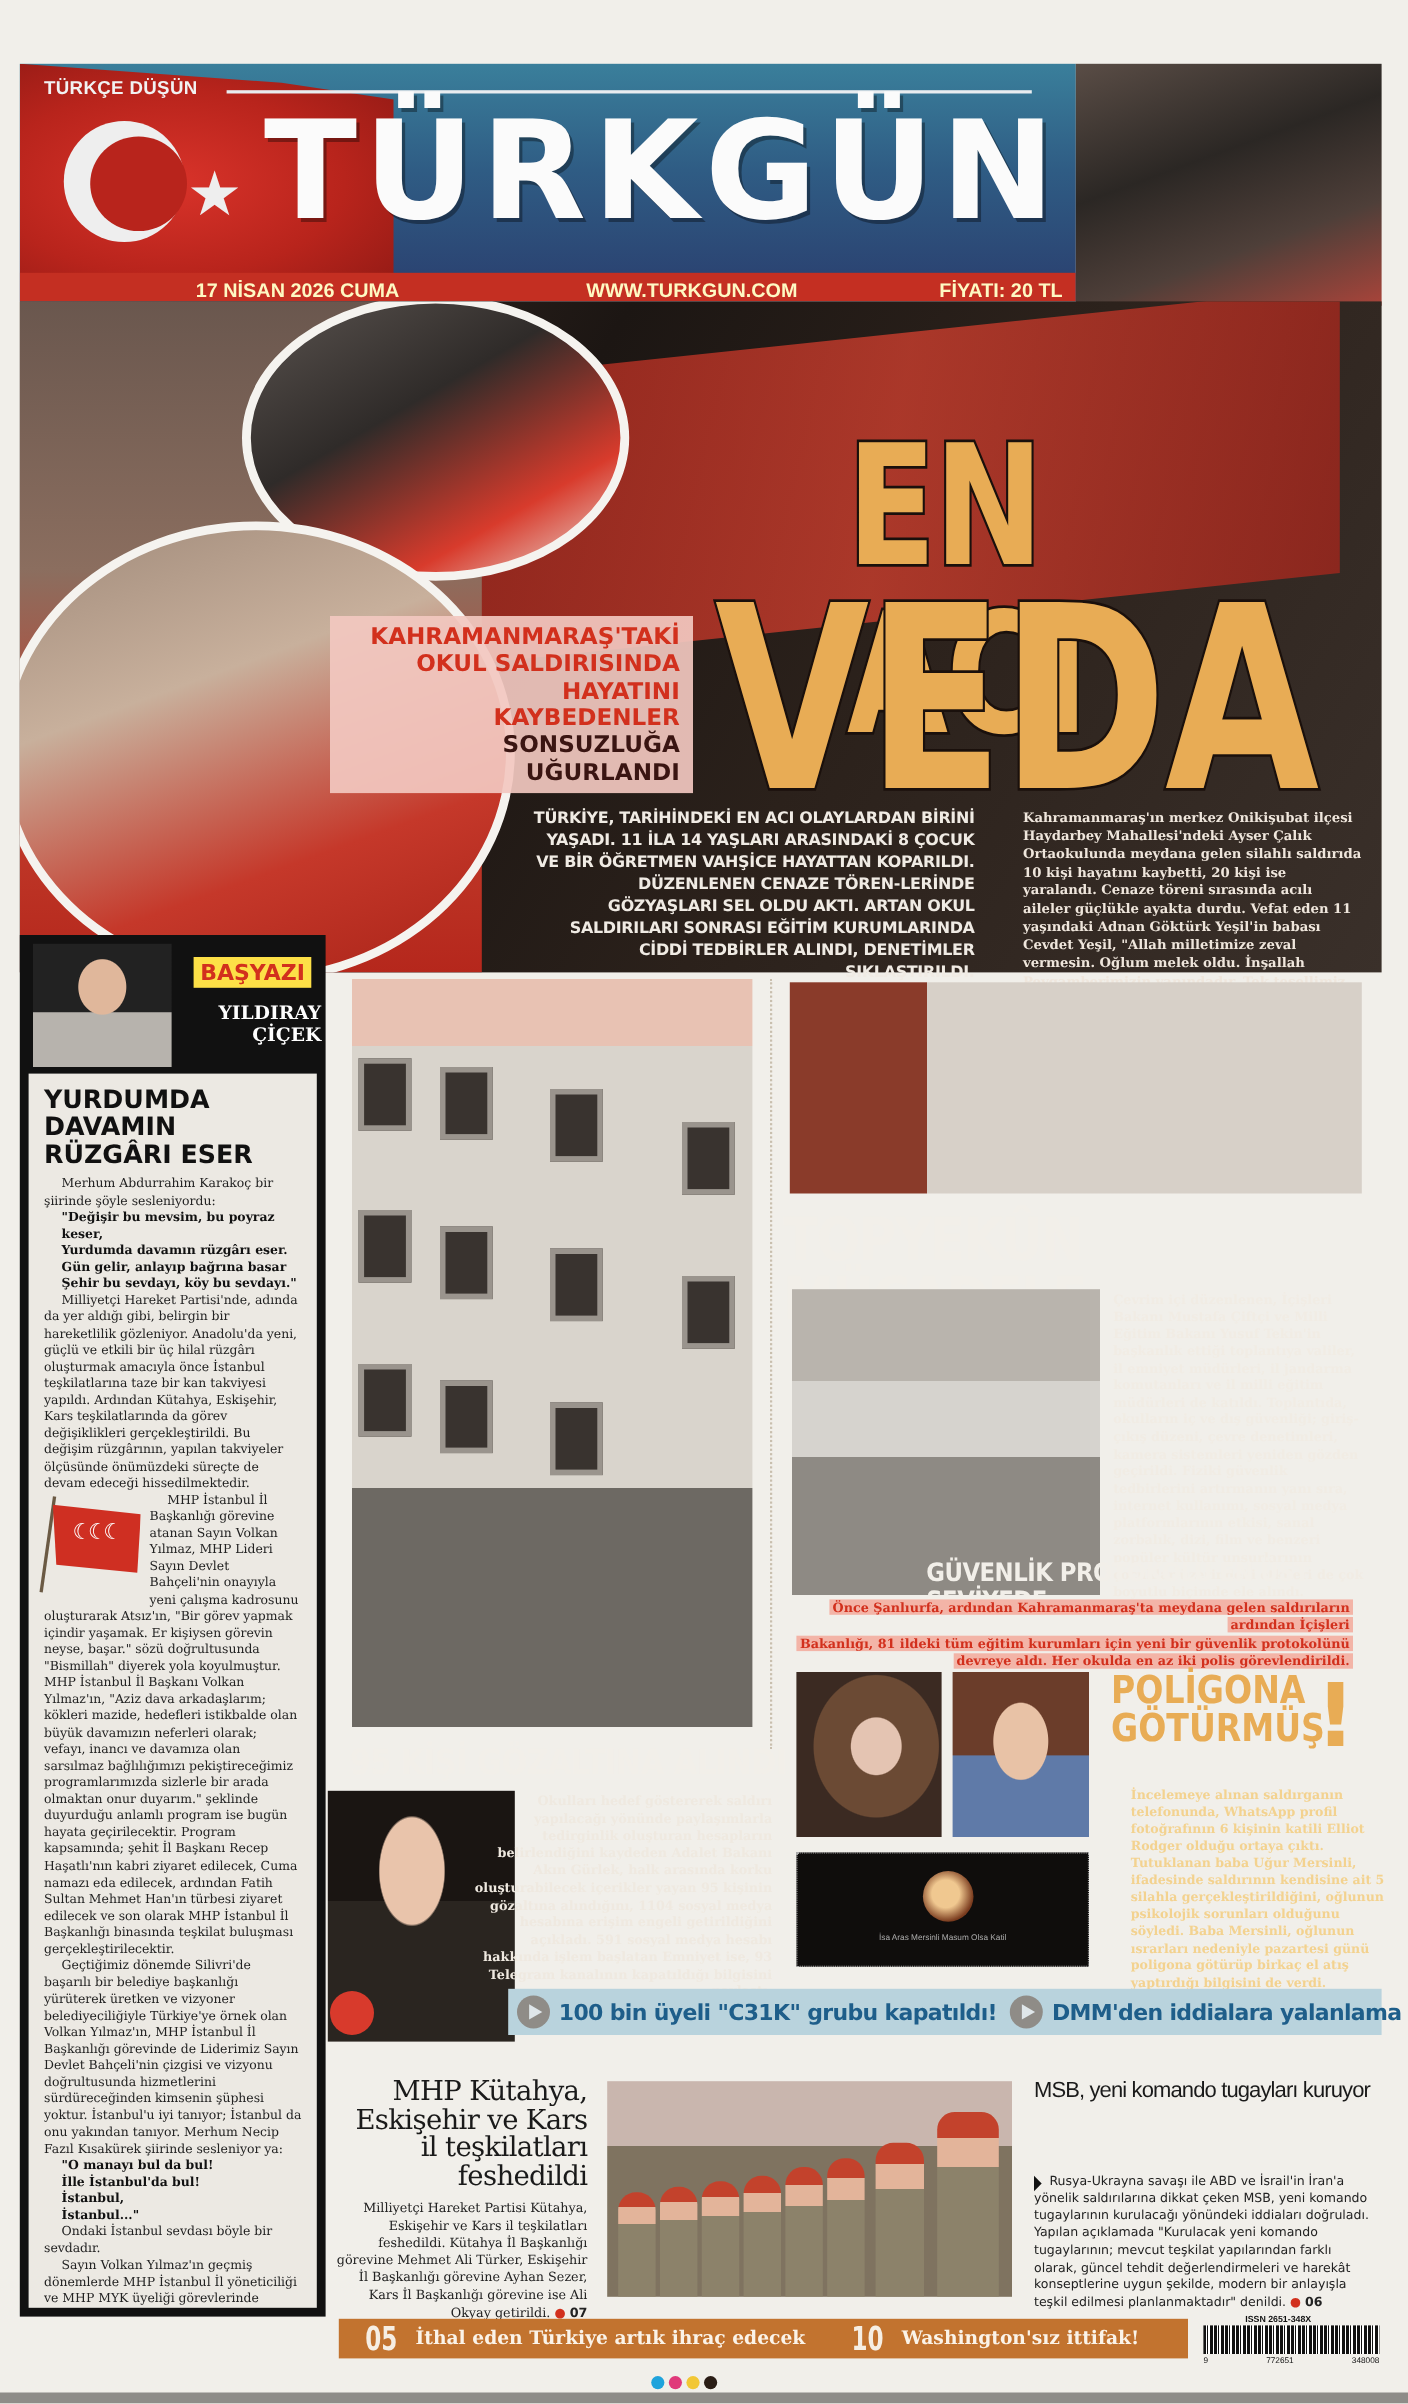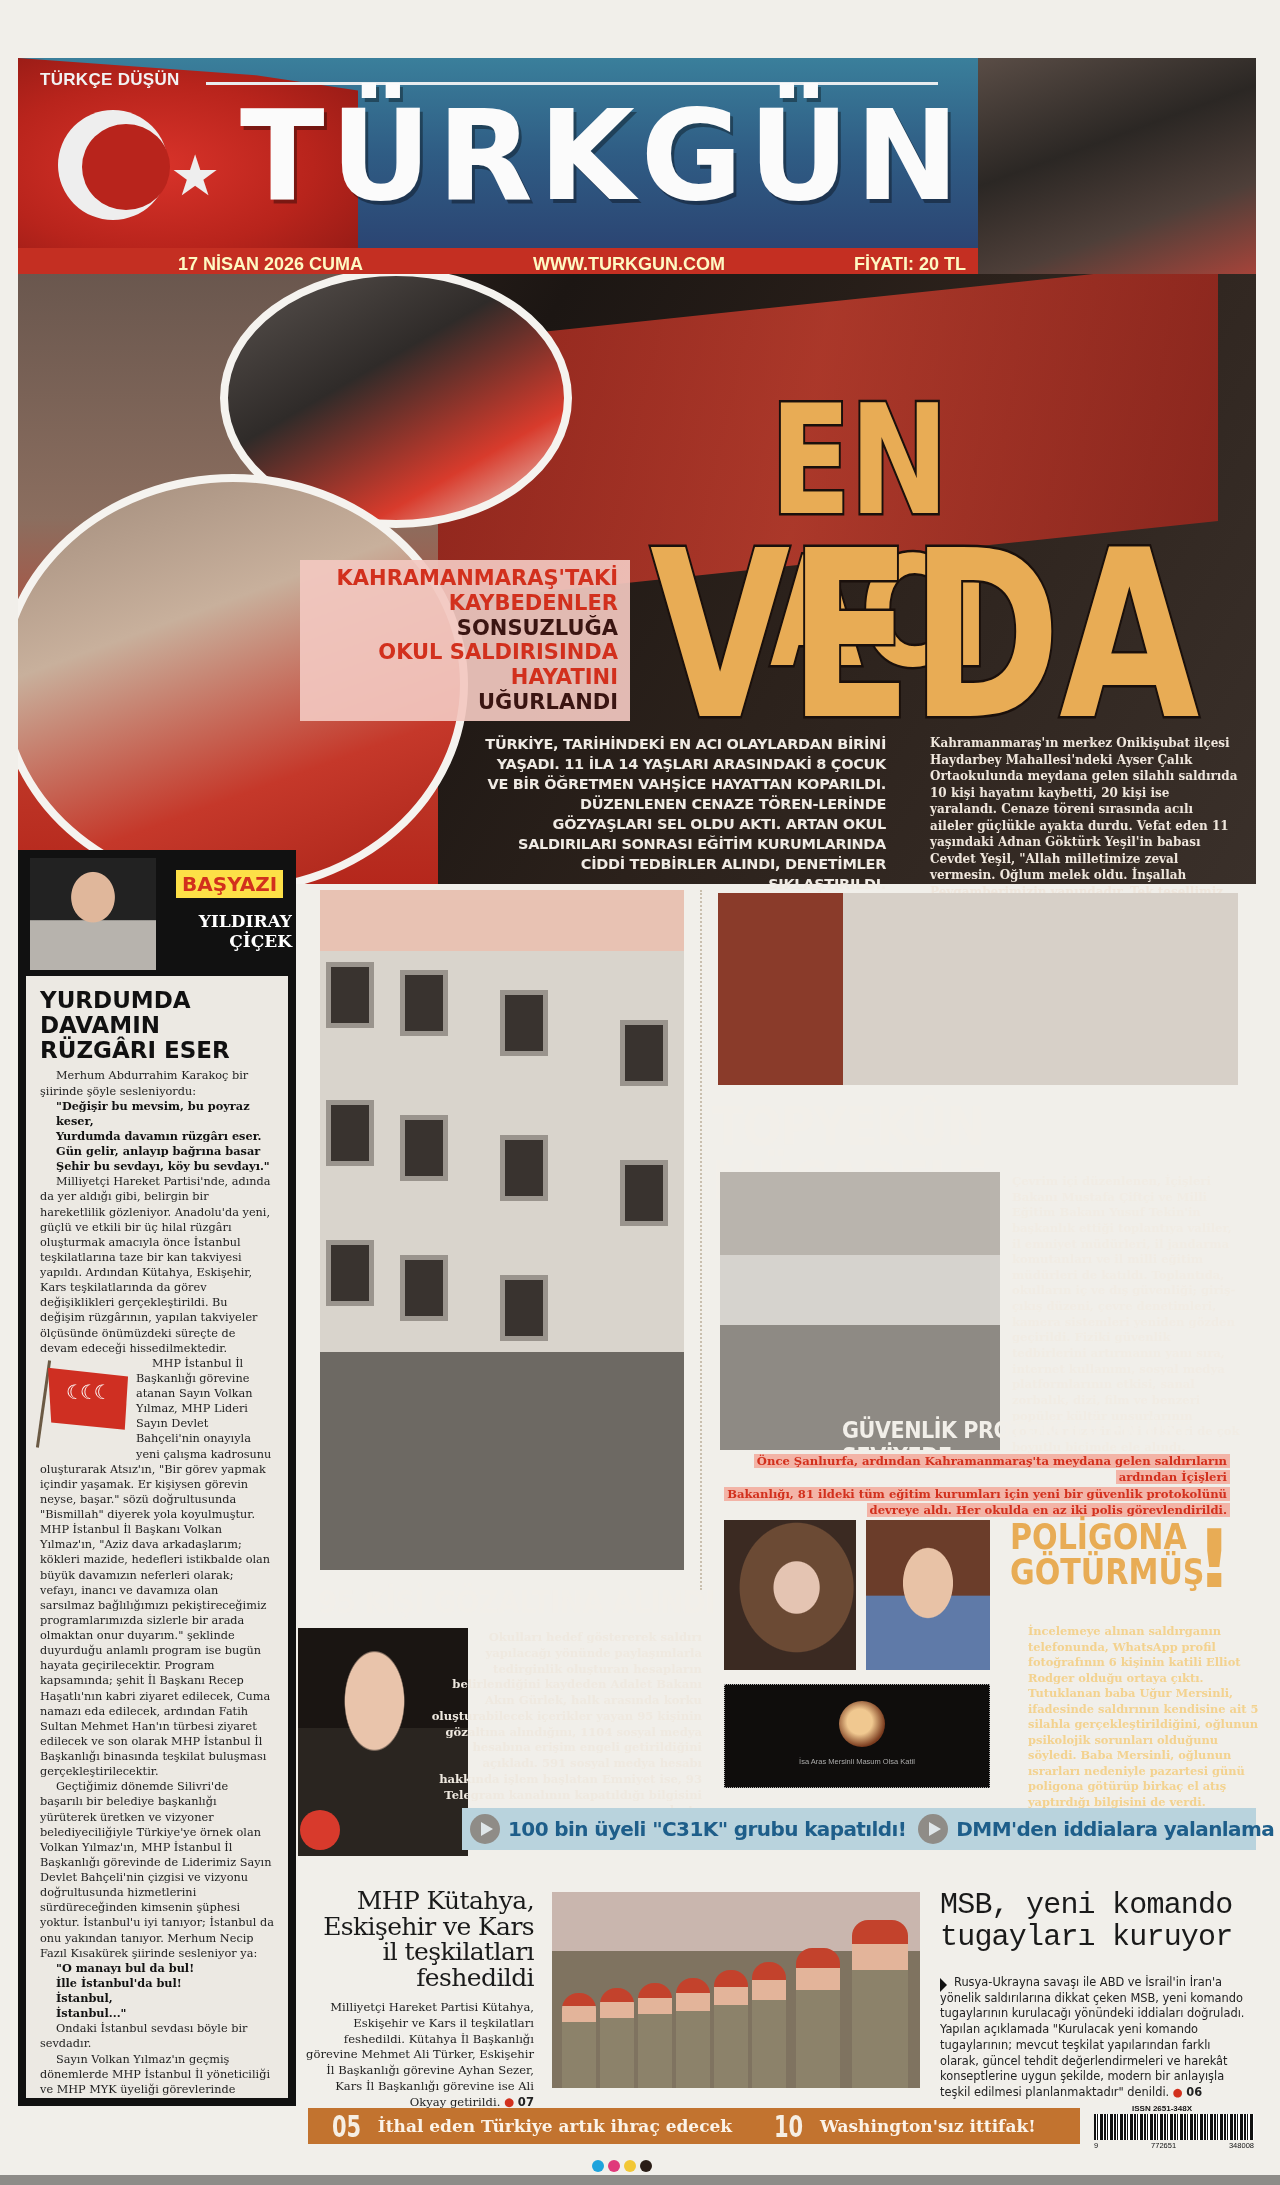--- a/index.html
+++ b/index.html
@@ -141,21 +141,21 @@
   .mhp-title { position: absolute; left: 302px; top: 1888px; width: 232px; text-align: right; font-family: "DejaVu Serif", serif;
     font-size: 25px; line-height: 1.02; color: #1a1a1a; letter-spacing: -.6px; }
   .mhp-body { position: absolute; left: 302px; top: 2000px; width: 232px; text-align: right; font-family: "DejaVu Serif", serif;
     font-size: 11.6px; line-height: 1.36; color: #222; }
   .ref-dot { color: #d2301d; }
   .ref-num { font-weight: bold; font-family: "DejaVu Sans", sans-serif; }
   .soldiers-photo { position: absolute; left: 552px; top: 1892px; width: 368px; height: 196px;
     background: linear-gradient(180deg, #c9b6ae 0 30%, #7f7360 30% 100%); overflow: hidden; }
   .soldier { position: absolute; bottom: 0; width: 34px; height: 110px; border-radius: 16px 16px 0 0;
     background: linear-gradient(180deg, #c3422c 0 14%, #e3b49a 14% 30%, #8c826a 30% 100%); }
-  .msb-title { position: absolute; left: 940px; top: 1890px; width: 320px; font-family: Liberation Mono, monospace; font-size: 30px;
+  .msb-title { position: absolute; left: 940px; top: 1890px; width: 320px; font-family: Liberation Sans, sans-serif; font-size: 20px;
     line-height: 1.05; color: #1a1a1a; letter-spacing: -.8px; }
   .msb-body { position: absolute; left: 940px; top: 1975px; width: 310px; font-family: "DejaVu Sans", sans-serif;
     font-size: 11.4px; line-height: 1.38; color: #222; text-indent: 14px; position: absolute; }
   .msb-marker { position: absolute; left: 940px; top: 1978px; width: 0; height: 0; border-left: 7px solid #111;
     border-top: 7px solid transparent; border-bottom: 7px solid transparent; }
 
   
   .footer-band { position: absolute; left: 308px; top: 2108px; width: 772px; height: 36px; background: #c2732f;
     display: flex; align-items: center; padding-left: 24px; gap: 12px; }
   .fb-num { font-family: "DejaVu Sans", sans-serif; font-weight: bold; font-size: 30px; color: #f6eee3;
@@ -192,22 +192,22 @@
 
   <div class="hero">
     <div class="hero-flag-band"></div>
     <div class="hero-left-photo"></div>
     <div class="hero-circle"></div>
     <div class="hero-circle2"></div>
   </div>
 
   <div class="hero-kicker">
     <div>KAHRAMANMARAŞ'TAKİ</div>
+    <div>OKUL SALDIRISINDA HAYATINI</div>
     <div><span>KAYBEDENLER</span> <span class="dark">SONSUZLUĞA</span></div>
-    <div>OKUL SALDIRISINDA HAYATINI</div>
     <div class="dark">UĞURLANDI</div>
   </div>
 
   <div class="headline hl-1">EN ACI</div>
   <div class="headline hl-2">VEDA</div>
 
   <div class="hero-lede">TÜRKİYE, TARİHİNDEKİ EN ACI OLAYLARDAN BİRİNİ YAŞADI. 11 İLA 14 YAŞLARI ARASINDAKİ 8 ÇOCUK VE BİR ÖĞRETMEN VAHŞİCE HAYATTAN KOPARILDI. DÜZENLENEN CENAZE TÖREN-LERİNDE GÖZYAŞLARI SEL OLDU AKTI. ARTAN OKUL SALDIRILARI SONRASI EĞİTİM KURUMLARINDA CİDDİ TEDBİRLER ALINDI, DENETİMLER SIKLAŞTIRILDI.</div>
   <div class="hero-body">
     <span>Kahramanmaraş'ın merkez Onikişubat ilçesi Haydarbey Mahallesi'ndeki Ayser Çalık Ortaokulunda meydana gelen silahlı saldırıda 10 kişi hayatını kaybetti, 20 kişi ise yaralandı. Cenaze töreni sırasında acılı aileler güçlükle ayakta durdu. Vefat eden 11 yaşındaki Adnan Göktürk Yeşil'in babası Cevdet Yeşil, "Allah milletimize zeval vermesin. Oğlum melek oldu. İnşallah Peygamberimizin yanındadır. Tek tesellimiz bu" dedi.</span>
     <span class="ref-dot"> ● </span><span class="ref-num">08-09</span>

